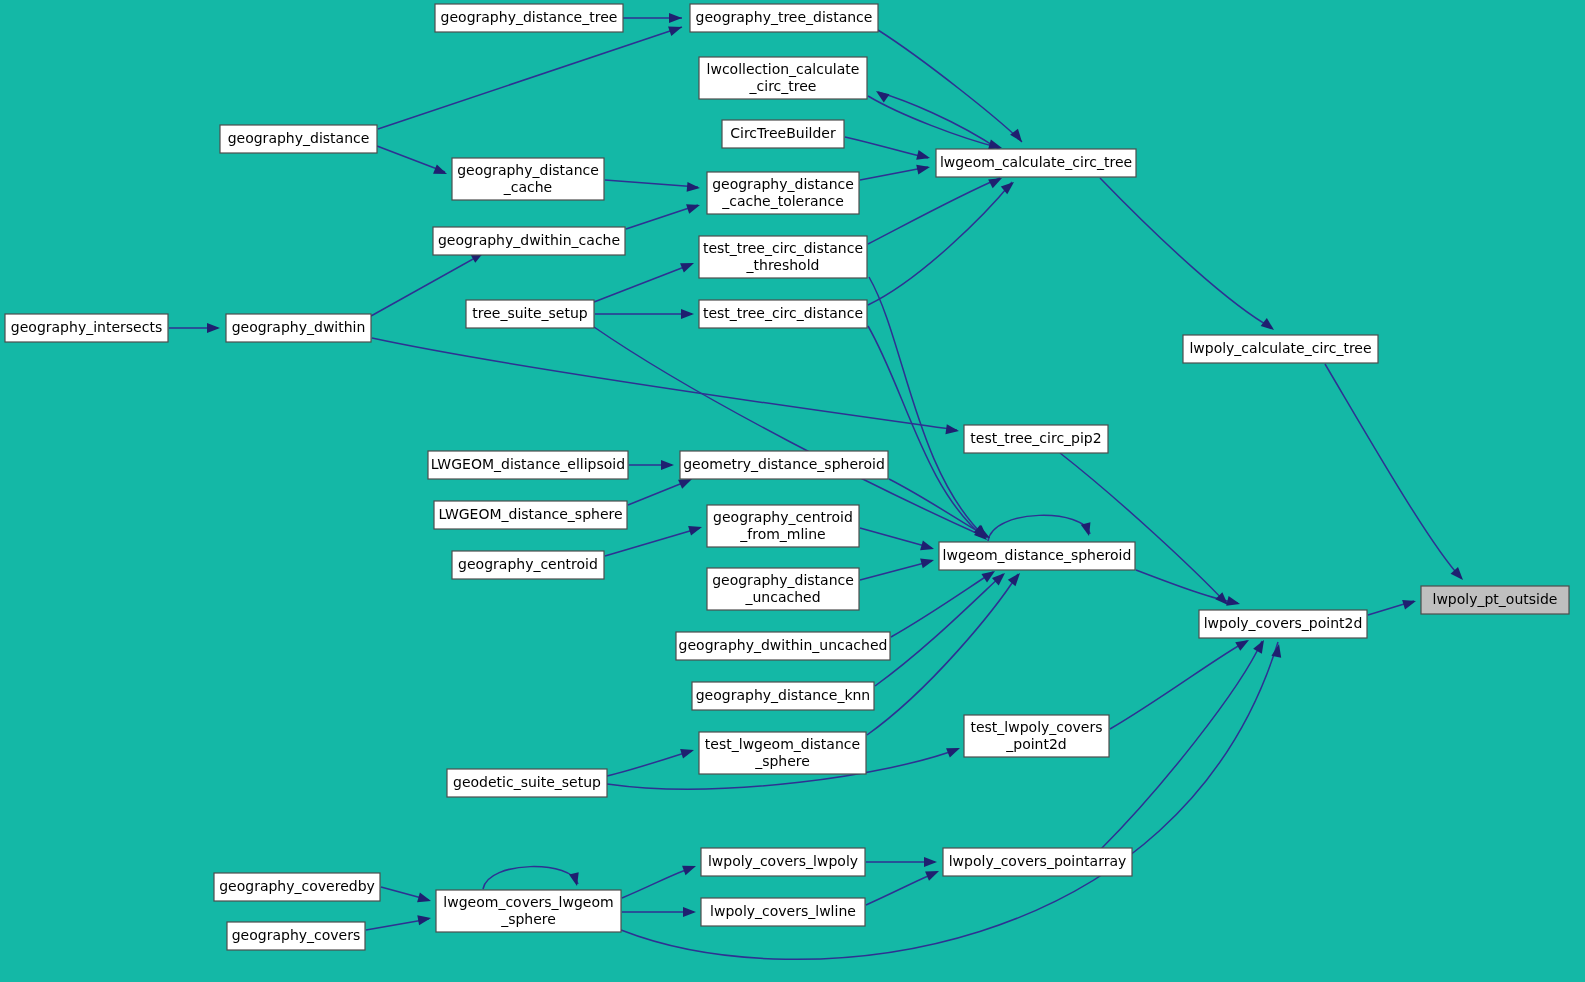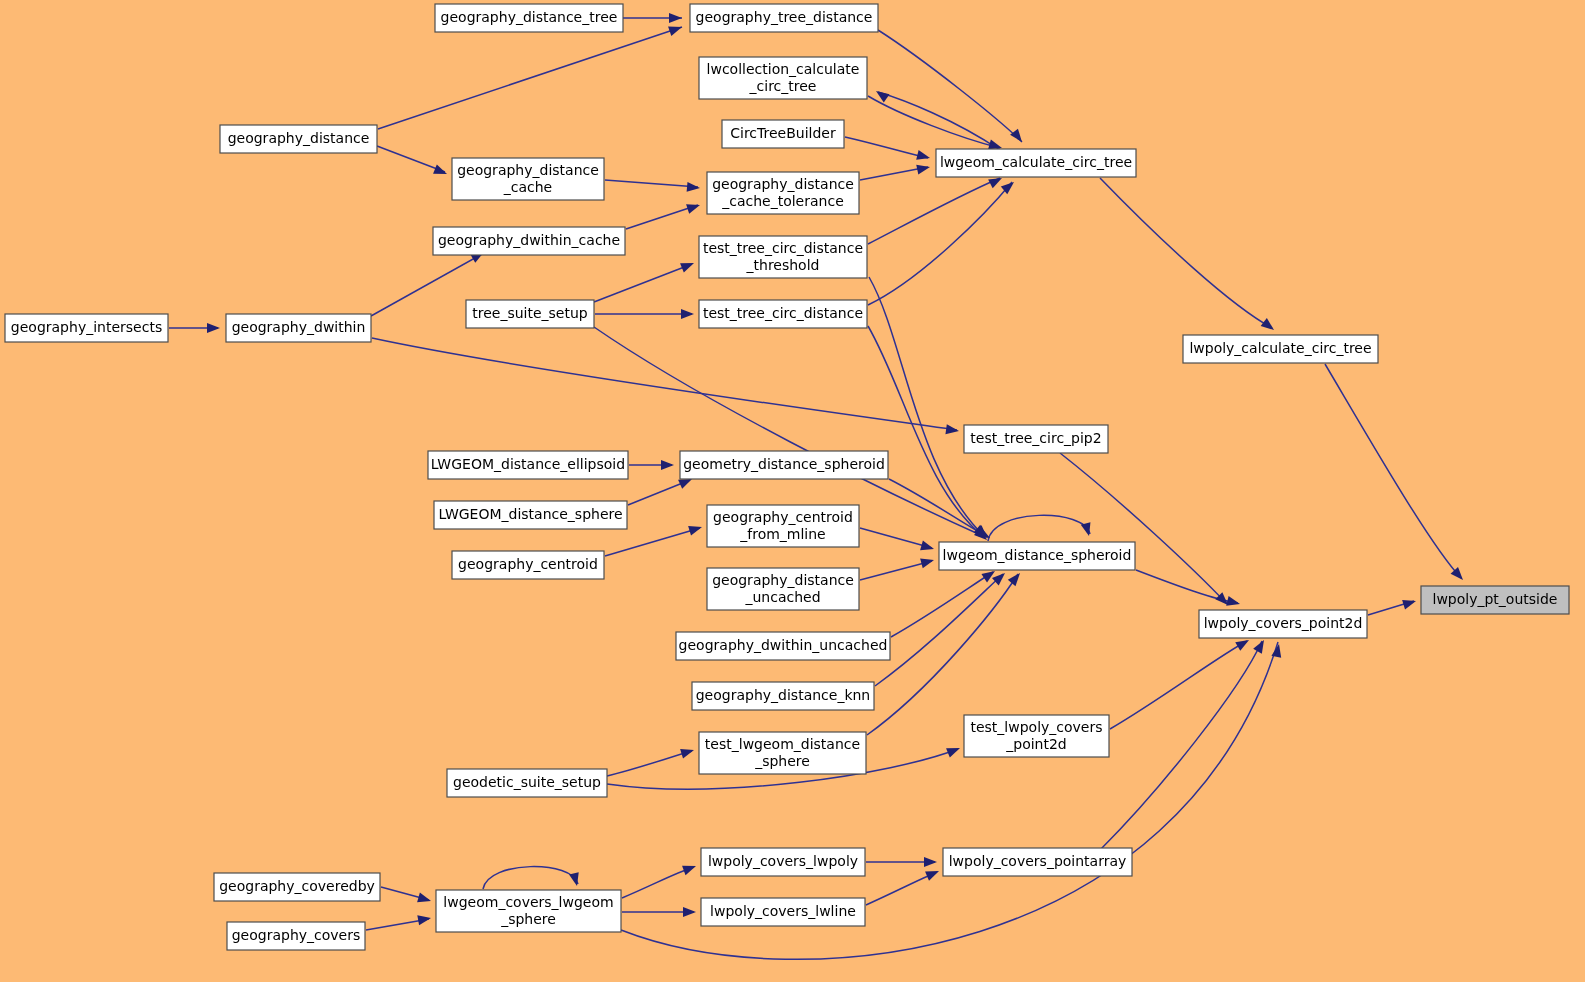--- a/index.html
+++ b/index.html
@@ -4,21 +4,21 @@
 <style>
   html, body {
     margin: 0;
     padding: 0;
     background: #ffffff;
   }
   #graph-root {
     position: relative;
     width: 1585px;
     height: 982px;
-    background: #fdba74;
+    background: #14b8a6;
     font-family: "DejaVu Sans", sans-serif;
   }
   svg#callgraph {
     display: block;
     width: 1585px;
     height: 982px;
   }
   .node-box {
     fill: #ffffff;
     stroke: #4d4d4d;

